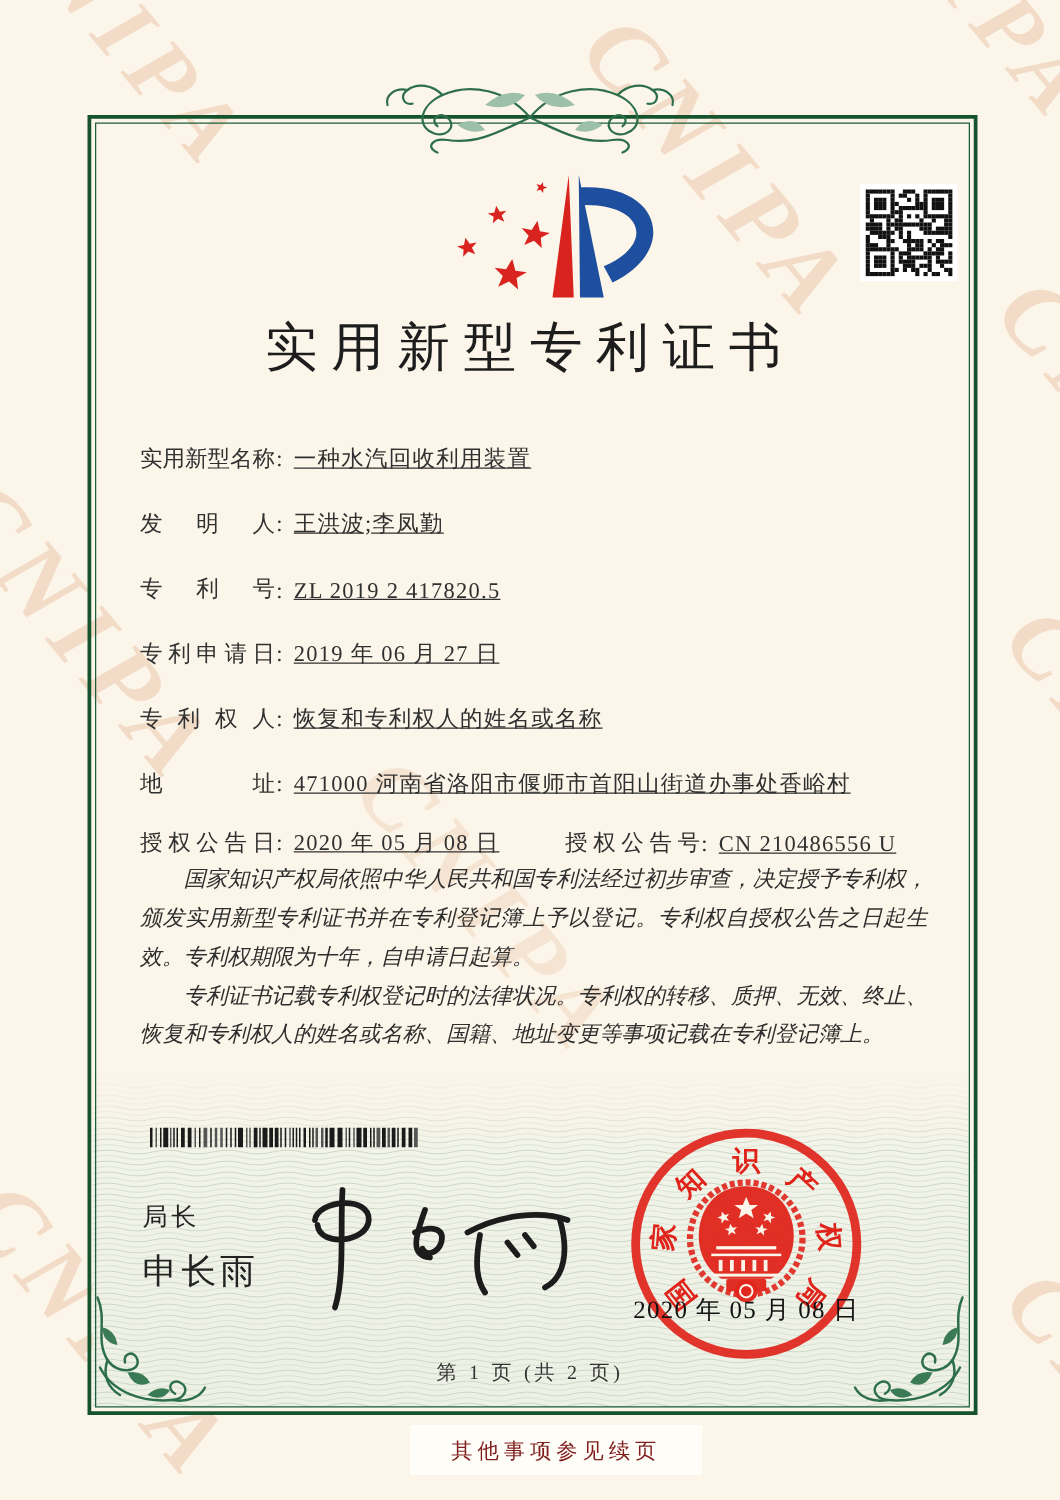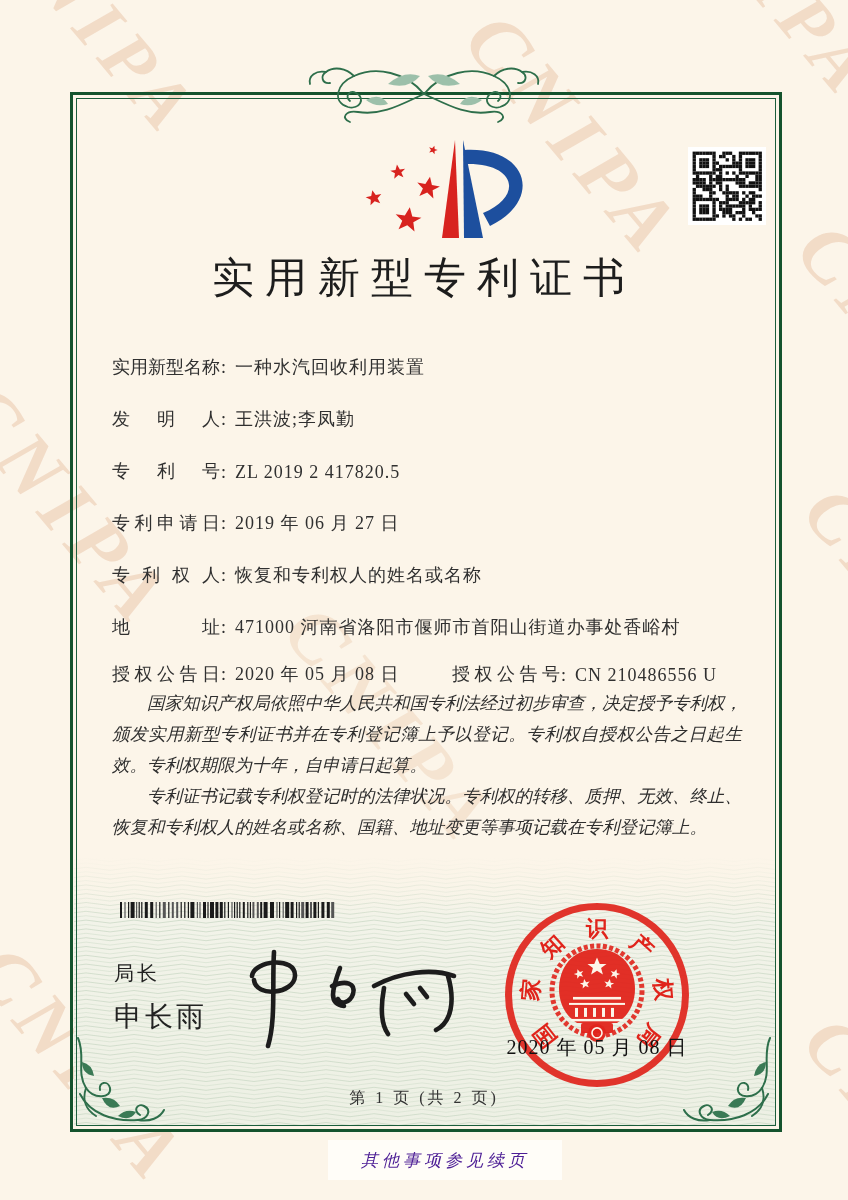--- a/index.html
+++ b/index.html
@@ -27,21 +27,21 @@
   .content{position:absolute;inset:0;z-index:4;color:#2b2b2b;}
   .cert-no{position:absolute;left:112px;top:148px;font-size:19px;letter-spacing:4px;color:#333;}
   .logo{position:absolute;left:336px;top:134px;}
   .qr{position:absolute;left:688px;top:147px;width:78px;height:78px;background:#fff;}
   .title{position:absolute;left:0;top:250px;width:848px;text-align:center;font-size:42px;font-weight:normal;
          letter-spacing:11px;color:#1d1d1d;}
 
   .field-row{position:absolute;left:112px;font-size:18px;white-space:nowrap;color:#303030;}
   .flabel{display:inline-flex;justify-content:space-between;width:108px;vertical-align:bottom;}
   .fcolon{margin-left:1px;}
-  .fvalue{margin-left:9px;letter-spacing:1px;}
+  .fvalue{margin-left:9px;letter-spacing:1px;text-decoration:underline;}
   .grant-col2{position:absolute;left:340px;top:0;}
 
   .legal{position:absolute;left:112px;width:630px;font-size:17.5px;line-height:31px;color:#2e2e2e;
          text-align:justify;text-indent:2em;margin:0;font-style:italic;}
 
   .barcode{position:absolute;left:120px;top:902px;width:218px;height:16px;}
 
   .chief-title{position:absolute;left:114px;top:960px;font-size:20px;letter-spacing:3px;color:#222;}
   .chief-name{position:absolute;left:114px;top:998px;font-size:28px;letter-spacing:3px;color:#222;}
   .sig{position:absolute;left:228px;top:928px;z-index:5;}
@@ -53,21 +53,21 @@
       display:flex;align-items:center;justify-content:center;font-size:22px;font-weight:bold;
       color:#e0241b;transform-origin:center;}
   .seal-emblem{position:absolute;left:50%;top:50%;transform:translate(-50%,-52%);}
   .seal-date{position:absolute;left:497px;top:1034px;width:200px;text-align:center;font-size:20px;
       color:#111;letter-spacing:1px;z-index:6;white-space:nowrap;}
 
   .page-footer{position:absolute;left:0;top:1088px;width:848px;text-align:center;font-size:16px;
       letter-spacing:3px;color:#333;}
   .note-box{position:absolute;left:328px;top:1140px;width:234px;height:40px;background:#fffdf8;
       display:flex;align-items:center;justify-content:center;z-index:4;}
-  .note-box span{font-size:17px;letter-spacing:4px;color:#4c1d95;font-style:italic;}
+  .note-box span{font-size:17px;letter-spacing:4px;color:#7f1d1d;}
 </style>
 </head>
 <body>
 
 <div class="page">
 
   <span class="wm" style="left:-38px;top:-20px;font-size:74px;transform:rotate(50deg);">CNIPA</span>
   <span class="wm" style="left:640px;top:-58px;font-size:74px;transform:rotate(50deg);">CNIPA</span>
   <span class="wm" style="left:430px;top:90px;font-size:80px;transform:rotate(50deg);">CNIPA</span>
   <span class="wm" style="left:762px;top:300px;font-size:80px;transform:rotate(50deg);">CNIPA</span>

